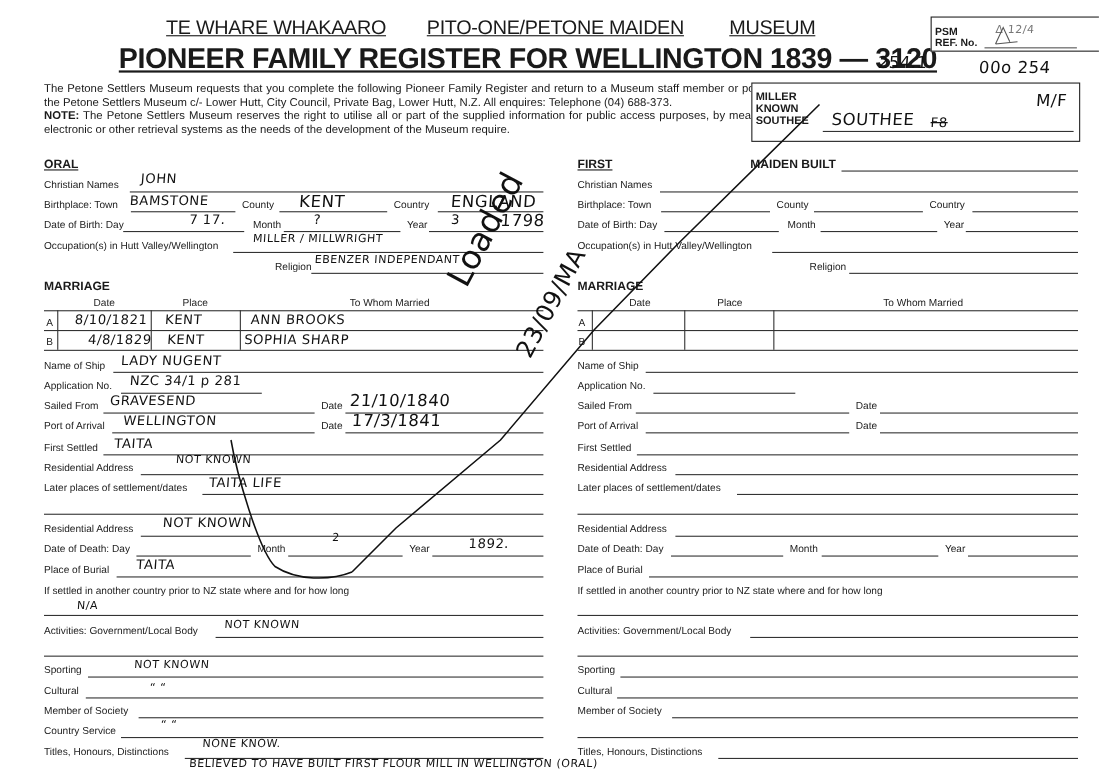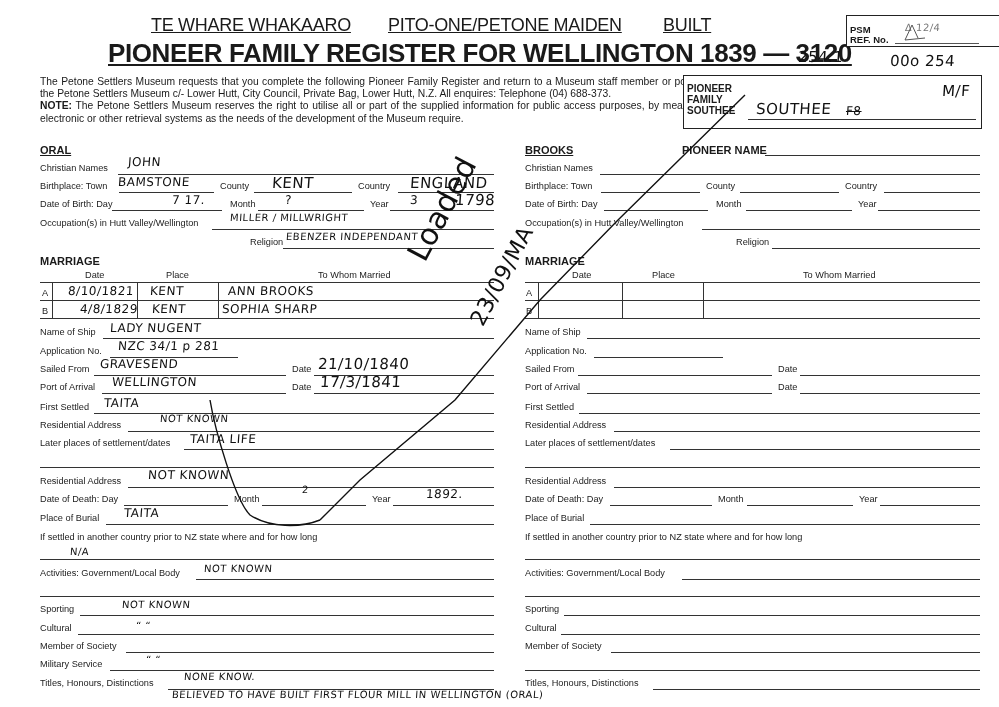--- a/index.html
+++ b/index.html
@@ -20,21 +20,21 @@
   .box { position: absolute; border: 1.5px solid #222; background: #fff; }
   .vline { position: absolute; width: 0; border-left: 1px solid #333; }
   .boxlbl { font-weight: bold; font-size: 10px; line-height: 11px; }
   svg.overlay { position: absolute; left: 0; top: 0; pointer-events: none; }
 </style>
 </head>
 <body>
 
 <div class="abs hdr1" style="left:151px; top:15px;">TE WHARE WHAKAARO</div>
 <div class="abs hdr1" style="left:388px; top:15px;">PITO-ONE/PETONE MAIDEN</div>
-<div class="abs hdr1" style="left:663px; top:15px;">BUILT</div>
+<div class="abs hdr1" style="left:663px; top:15px;">MUSEUM</div>
 <div class="abs hdr2" style="left:108px; top:38px;">PIONEER FAMILY REGISTER FOR WELLINGTON 1839 — 3120</div>
 <div class="abs hw lg" style="left:798px; top:48px;">254.1</div>
 
 <div class="box" style="left:846px; top:15px; width:136px; height:30px;padding-left:24px;">
   <div class="abs boxlbl" style="left:3px; top:9px; font-size:9.5px; line-height:10px;">
     <div>PSM</div>
     <div>REF. No.</div>
   </div>
   <div class="line" style="left:48px; top:27px; width:84px; border-color:#555;"></div>
   <div class="abs hw sm" style="left:58px; top:6px; color:#777;">Δ 12/4</div>
@@ -42,22 +42,22 @@
 
 <div class="abs hw lg" style="left:890px; top:52px;">00o 254</div>
 
 <div class="abs intro" style="left:40px; top:76px;">
   <span>The Petone Settlers Museum requests that you complete the following Pioneer Family Register and return to a Museum staff member or post to the Petone Settlers Museum c/- Lower Hutt, City Council, Private Bag, Lower Hutt, N.Z. All enquires: Telephone (04) 688-373.</span><br>
   <b>NOTE:</b><span> The Petone Settlers Museum reserves the right to utilise all or part of the supplied information for public access purposes, by means of electronic or other retrieval systems as the needs of the development of the Museum require.</span>
 </div>
 
 <div class="box" style="left:683px; top:75px; width:297px; height:52px;">
   <div class="abs boxlbl" style="left:3px; top:7px;">
-    <div>PIONEER</div>
-    <div>FAMILY</div>
+    <div>MILLER</div>
+    <div>KNOWN</div>
     <div>SOUTHEE</div>
   </div>
   <div class="line" style="left:64px; top:43px; width:228px;"></div>
   <div class="abs hw lg" style="left:72px; top:24px;">SOUTHEE</div>
   <div class="abs hw" style="left:162px; top:28px; text-decoration:line-through;">F8</div>
   <div class="abs hw lg" style="left:258px; top:6px;">M/F</div>
 </div>
 
 <div class="abs sec u" style="left:40px; top:144px;">ORAL</div>
 
@@ -178,31 +178,31 @@
 <div class="line" style="left:80px; top:615px; width:414px;"></div>
 <div class="abs hw sm" style="left:122px; top:599px;">NOT KNOWN</div>
 
 <div class="abs lbl" style="left:40px; top:623px;">Cultural</div>
 <div class="line" style="left:78px; top:634px; width:416px;"></div>
 <div class="abs hw sm" style="left:136px; top:620px;">“        “</div>
 
 <div class="abs lbl" style="left:40px; top:641px;">Member of Society</div>
 <div class="line" style="left:126px; top:652px; width:368px;"></div>
 
-<div class="abs lbl" style="left:40px; top:659px;">Military Service</div>
+<div class="abs lbl" style="left:40px; top:659px;">Country Service</div>
 <div class="line" style="left:110px; top:670px; width:384px;"></div>
 <div class="abs hw sm" style="left:146px; top:654px;">“        “</div>
 
 <div class="abs lbl" style="left:40px; top:678px;">Titles, Honours, Distinctions</div>
 <div class="line" style="left:168px; top:689px; width:326px;"></div>
 <div class="abs hw sm" style="left:184px; top:671px;">NONE KNOW.</div>
 <div class="abs hw sm" style="left:172px; top:689px;">BELIEVED TO HAVE BUILT FIRST FLOUR MILL IN WELLINGTON (ORAL)</div>
 
-<div class="abs sec u" style="left:525px; top:144px;">BROOKS</div>
-<div class="abs sec" style="left:682px; top:144px;">PIONEER NAME</div>
+<div class="abs sec u" style="left:525px; top:144px;">FIRST</div>
+<div class="abs sec" style="left:682px; top:144px;">MAIDEN BUILT</div>
 <div class="line" style="left:765px; top:155px; width:215px;"></div>
 
 <div class="abs lbl" style="left:525px; top:163px;">Christian Names</div>
 <div class="line" style="left:600px; top:174px; width:380px;"></div>
 
 <div class="abs lbl" style="left:525px; top:181px;">Birthplace: Town</div>
 <div class="line" style="left:601px; top:192px; width:99px;"></div>
 <div class="abs lbl" style="left:706px; top:181px;">County</div>
 <div class="line" style="left:740px; top:192px; width:99px;"></div>
 <div class="abs lbl" style="left:845px; top:181px;">Country</div>

